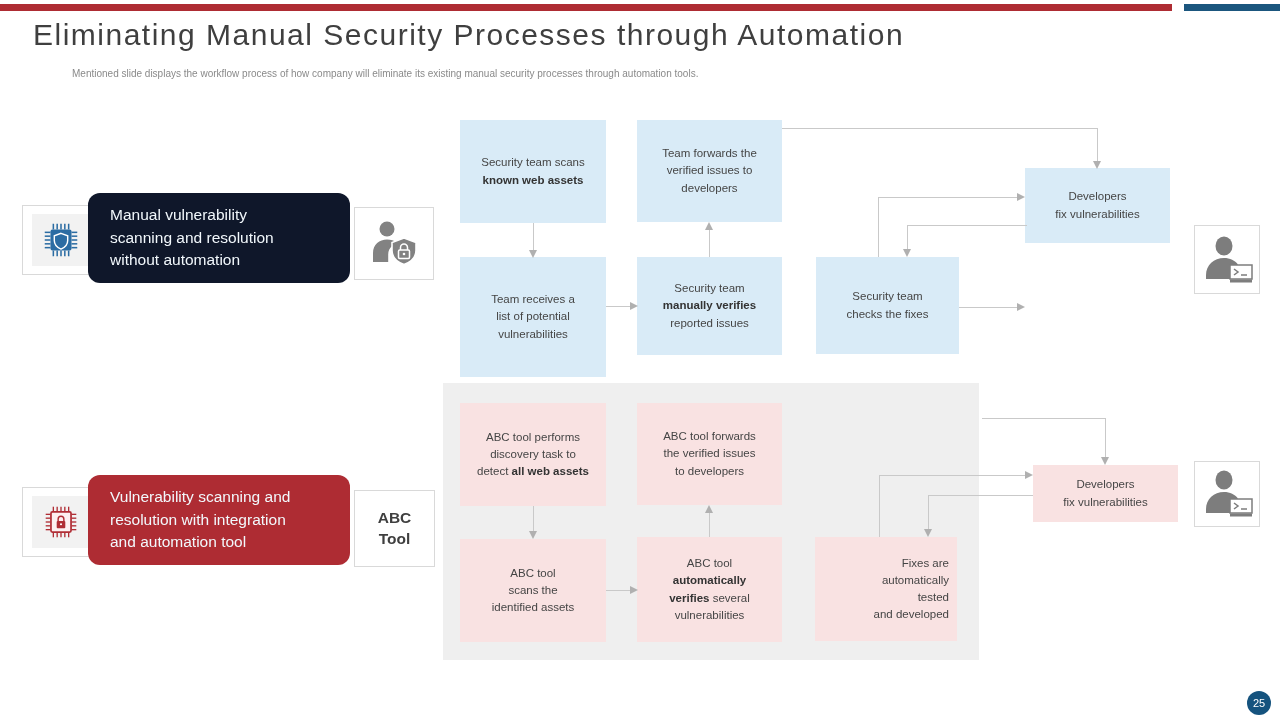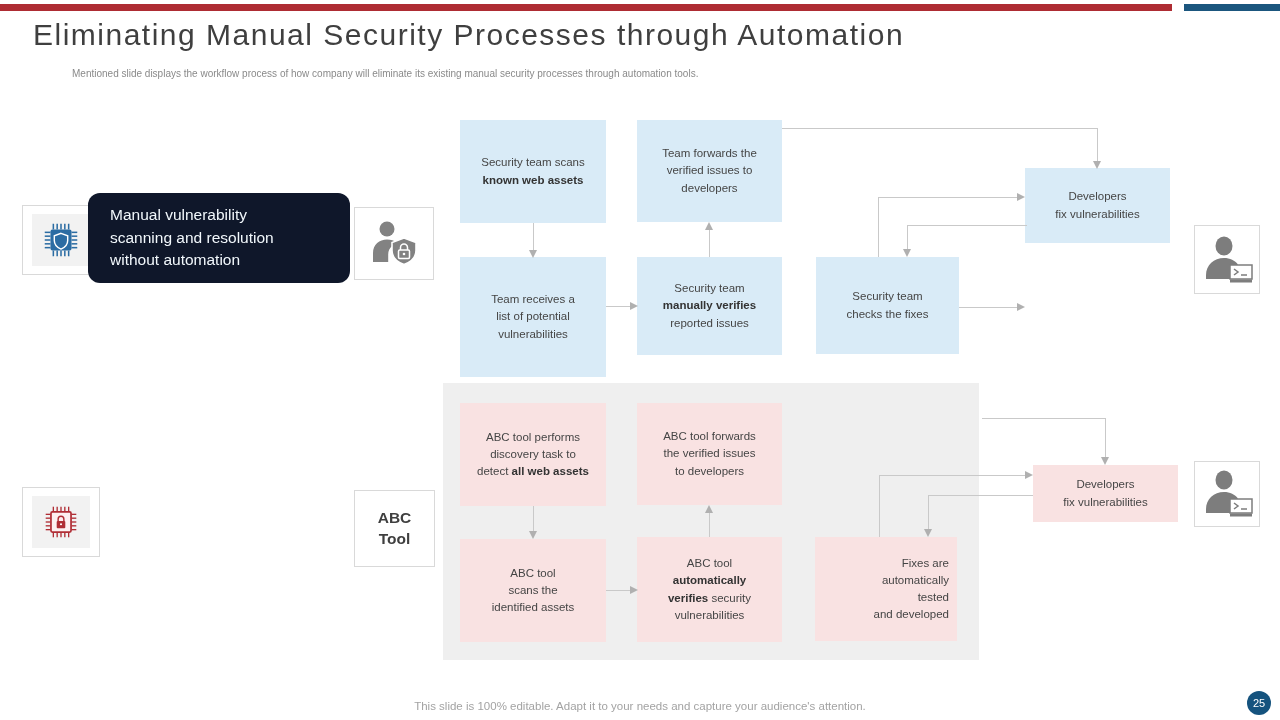--- a/index.html
+++ b/index.html
@@ -168,36 +168,39 @@
             <line x1="34" y1="31" x2="39" y2="31"></line>
         </g>
         <rect x="12.5" y="12.5" width="21" height="21" rx="1.5" fill="#fdf1f1" stroke="#b02e35" stroke-width="1.8"></rect>
         <path d="M20 22 v-2 a3 3 0 0 1 6 0 v2" fill="none" stroke="#b02e35" stroke-width="1.5"></path>
         <rect x="18.5" y="22" width="9" height="7.5" rx="1" fill="#b02e35"></rect>
         <circle cx="23" cy="25.3" r="1.1" fill="#ffffff"></circle>
       </svg>
     </div>
   </div>
 
+  <div class="abs lbl lbl-red" style="left:88px;top:475px;width:262px;height:90px;">
+      <div style="width: 100%;"><span>Vulnerability scanning and</span><br><span>resolution with integration</span><br><span>and automation tool</span></div>
+    </div>
 
   <div class="abs tool" style="left:354px;top:490px;width:79px;height:75px;">
       <div style="width: 100%;"><span>ABC</span><br><span>Tool</span></div>
     </div>
 
   <div class="abs fbox pink" style="left:460px;top:403px;width:146px;height:103px;">
       <div style="width: 100%;"><span>ABC tool performs</span><br><span>discovery task to</span><br><span>detect </span><b>all web assets</b></div>
     </div>
   <div class="abs fbox pink" style="left:637px;top:403px;width:145px;height:102px;">
       <div style="width: 100%;"><span>ABC tool forwards</span><br><span>the verified issues</span><br><span>to developers</span></div>
     </div>
   <div class="abs fbox pink" style="left:460px;top:539px;width:146px;height:103px;">
       <div style="width: 100%;"><span>ABC tool</span><br><span>scans the</span><br><span>identified assets</span></div>
     </div>
   <div class="abs fbox pink" style="left:637px;top:537px;width:145px;height:105px;">
-      <div style="width: 100%;"><span>ABC tool</span><br><b>automatically</b><br><b>verifies</b><span> security</span><br><span>vulnerabilities</span></div>
+      <div style="width: 100%;"><span>ABC tool</span><br><b>automatically</b><br><b>verifies</b><span> several</span><br><span>vulnerabilities</span></div>
     </div>
   <div class="abs fbox pink" style="left:815px;top:537px;width:142px;height:104px;text-align:right;">
       <div style="width: 100%;"><span>Fixes are</span><br><span>automatically</span><br><span>tested</span><br><span>and developed</span></div>
     </div>
   <div class="abs fbox pink" style="left:1033px;top:465px;width:145px;height:57px;">
       <div style="width: 100%;"><span>Developers</span><br><span>fix vulnerabilities</span></div>
     </div>
 
   <div class="abs cl vl" style="left:533px;top:506px;height:26px;"></div>
   <div class="abs ar ar-dn" style="left:529px;top:531px;"></div>
@@ -219,16 +222,15 @@
     <svg width="54" height="52" viewBox="0 0 54 52">
       <ellipse cx="24" cy="12" rx="8.5" ry="9.5" fill="#7d7d7d"></ellipse>
       <path d="M6 45 v-4 c0-10 8-17 18-17 c6 0 11 2.5 14 6.5 L30 36 v9 z" fill="#7d7d7d"></path>
       <rect x="30" y="31" width="22" height="14" fill="#ffffff" stroke="#7d7d7d" stroke-width="1.5"></rect>
       <path d="M34 35 l4 3 -4 3" fill="none" stroke="#7d7d7d" stroke-width="1.5"></path>
       <line x1="41" y1="41" x2="47" y2="41" stroke="#7d7d7d" stroke-width="1.5"></line>
       <rect x="30" y="45.5" width="22" height="3" fill="#7d7d7d"></rect>
     </svg>
   </div>
 
-  <div class="abs footer">This slide is 100% editable. Adapt it to your needs and capture your audience's attention.</div>
   <div class="abs pagenum">25</div>
 
 </div>
 
 </body></html>

